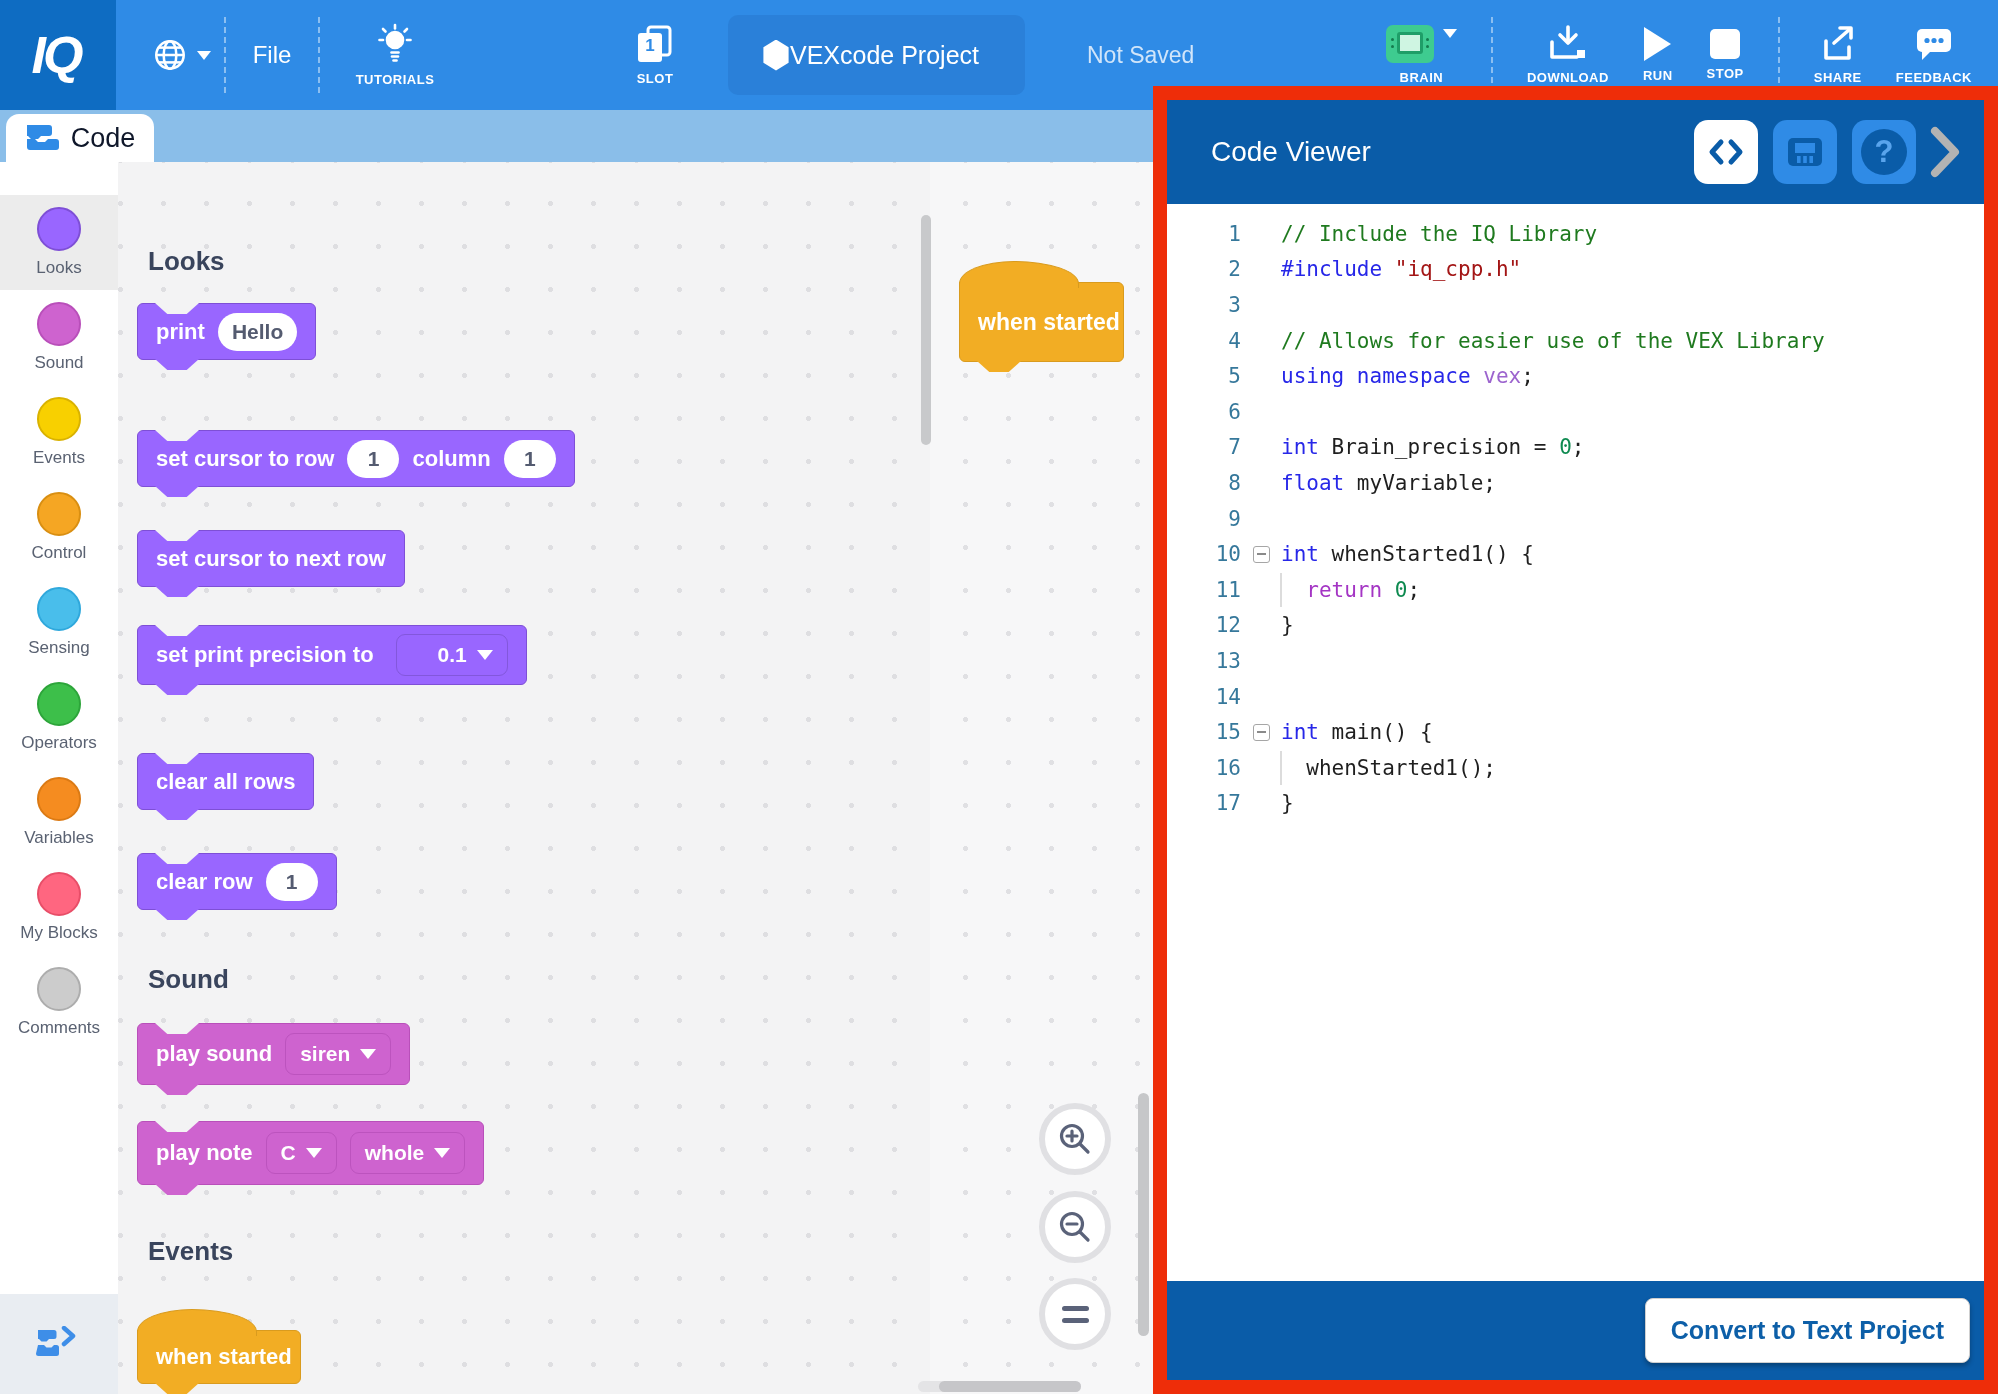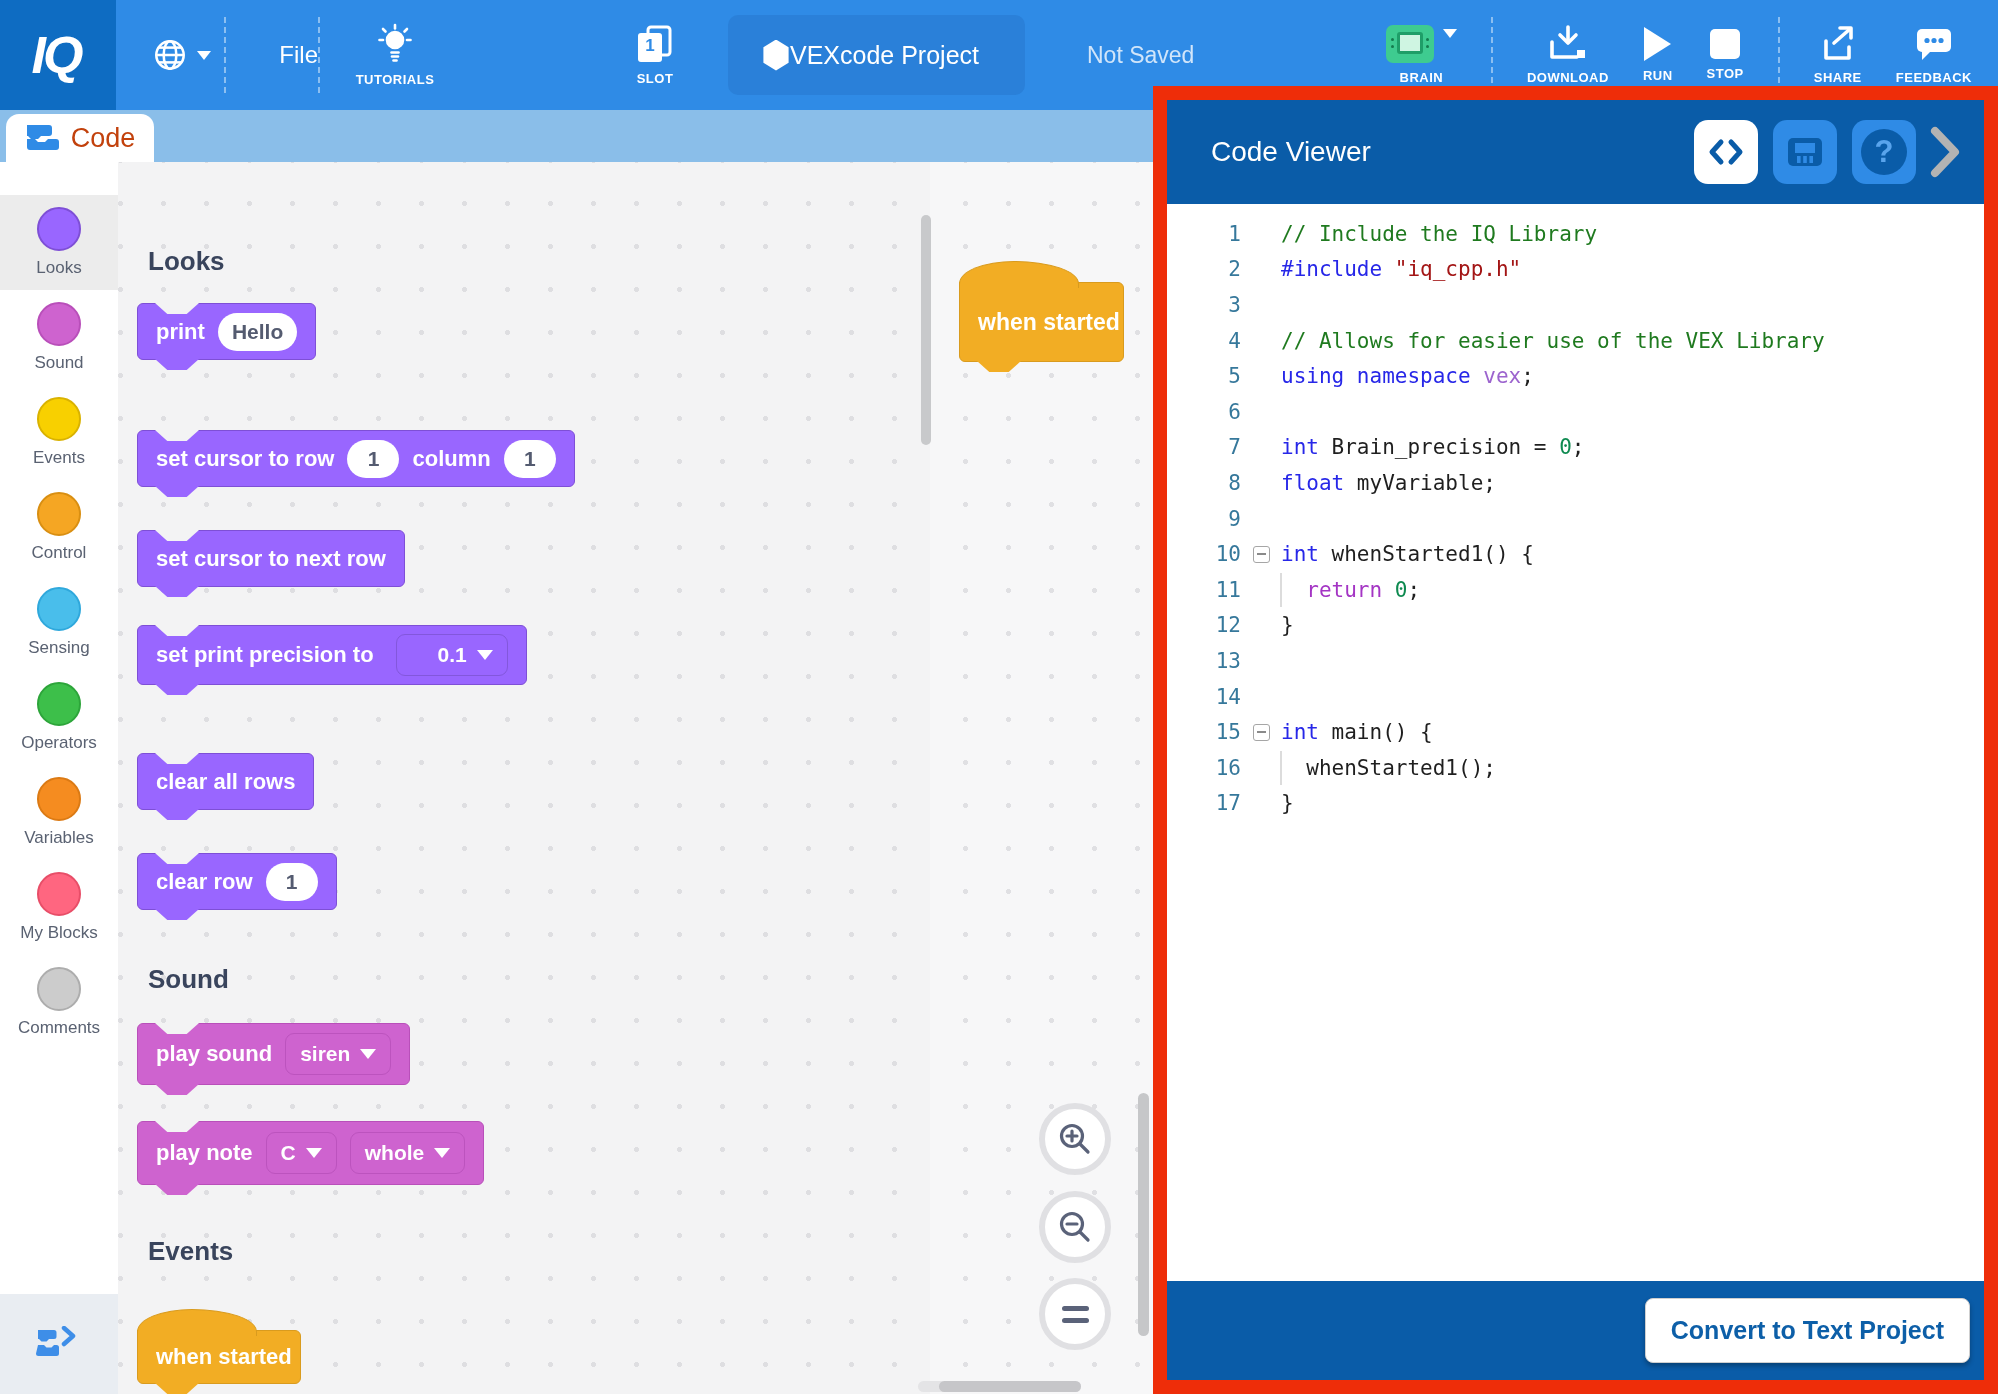--- a/index.html
+++ b/index.html
@@ -8,21 +8,21 @@
 
   
   .topbar { position:absolute; left:0; top:0; width:1998px; height:110px; background:#2F8BE6; display:flex; align-items:stretch; color:#fff; z-index:4; }
   .logo-box { width:116px; background:#0E6CC2; display:flex; align-items:center; justify-content:center;
               font-size:52px; font-style:italic; font-weight:bold; letter-spacing:-3px; padding-right:4px; }
   .tb-left { display:flex; align-items:center; }
   .tb-item { display:flex; flex-direction:column; align-items:center; justify-content:center; gap:7px; cursor:pointer; }
   .tb-label { font-size:13px; font-weight:bold; letter-spacing:.5px; }
   .tb-sep { width:0; height:76px; border-left:2px dashed rgba(255,255,255,.45); align-self:center; }
   .globe-item { flex-direction:row; gap:8px; margin-left:22px; width:86px; justify-content:center; }
-  .file-item { width:92px; font-size:24px;align-items:flex-end; }
+  .file-item { width:92px; font-size:24px; }
   .tut-item { width:150px; }
   .slot-item { margin-left:140px; width:90px; }
   .slot-icon { position:relative; width:38px; height:40px; }
   .slot-num { position:absolute; left:3px; top:12px; width:22px; text-align:center; color:#2F8BE6; font-weight:bold; font-size:17px; }
   .caret { width:0; height:0; border-left:7px solid transparent; border-right:7px solid transparent; border-top:9px solid #fff; }
   .proj-pill { margin-left:28px; height:80px; align-self:center; background:#2A80D9; border-radius:10px;
                display:flex; align-items:center; padding:0 46px 0 34px; cursor:pointer; }
   .hexagon { width:28px; height:31px; background:#fff; clip-path:polygon(50% 0,95% 25%,95% 75%,50% 100%,5% 75%,5% 25%); }
   .proj-title { font-size:25px; }
   .save-status { margin-left:62px; align-self:center; font-size:23px; color:rgba(255,255,255,.78); }
@@ -30,21 +30,21 @@
   .brain-item .brain-row { display:flex; align-items:flex-start; gap:9px; }
   .brain-chip { width:48px; height:38px; background:#3ECB90; border-radius:7px; position:relative; }
   .brain-chip .screen { position:absolute; left:11px; top:7px; width:26px; height:22px; background:#CFF5E2; border:3px solid #1F9E68; border-radius:3px; }
   .brain-chip .dot { position:absolute; width:3px; height:3px; background:#157A4E; border-radius:50%; }
   .run-tri { width:0; height:0; border-left:27px solid #fff; border-top:17px solid transparent; border-bottom:17px solid transparent; }
   .stop-sq { width:30px; height:30px; background:#fff; border-radius:5px; }
 
   
   .strip { position:absolute; left:0; top:110px; width:1166px; height:52px; background:#8ABEE9; z-index:1; }
   .code-tab { position:absolute; left:6px; top:114px; width:148px; height:48px; background:#fff; border-radius:13px 13px 0 0;
-              display:flex; align-items:center; justify-content:center; gap:10px; color:#c2410c; font-size:27px; z-index:2; cursor:pointer; }
+              display:flex; align-items:center; justify-content:center; gap:10px; color:#0f172a; font-size:27px; z-index:2; cursor:pointer; }
 
   
   .sidebar { position:absolute; left:0; top:162px; width:118px; bottom:0; background:#fff; z-index:2; }
   .cat { position:absolute; left:0; width:118px; height:95px; display:flex; flex-direction:column; align-items:center; justify-content:center; gap:7px; cursor:pointer; }
   .cat.selected { background:#ECECEC; }
   .cat-bubble { width:44px; height:44px; border-radius:50%; border:2px solid; }
   .cat-label { font-size:17px; color:#5A6272; }
   .collapse-box { position:absolute; left:0; bottom:0; width:118px; height:100px; background:#E9EDF2; display:flex; align-items:center; justify-content:center; cursor:pointer; }
 
   

